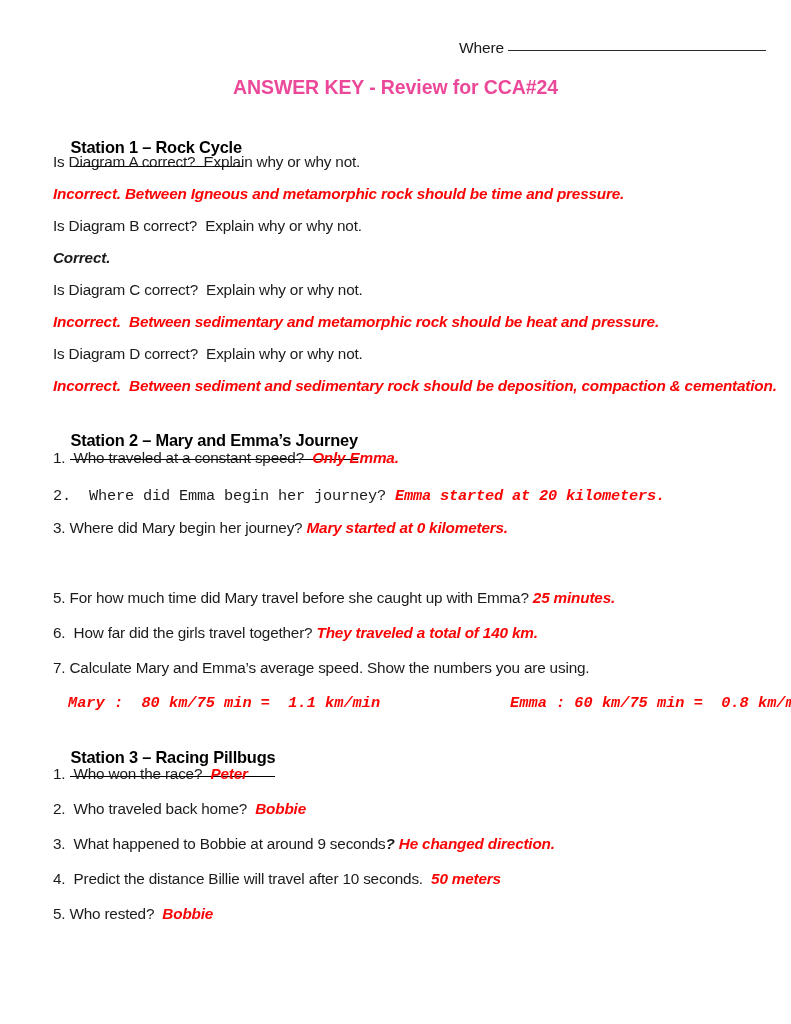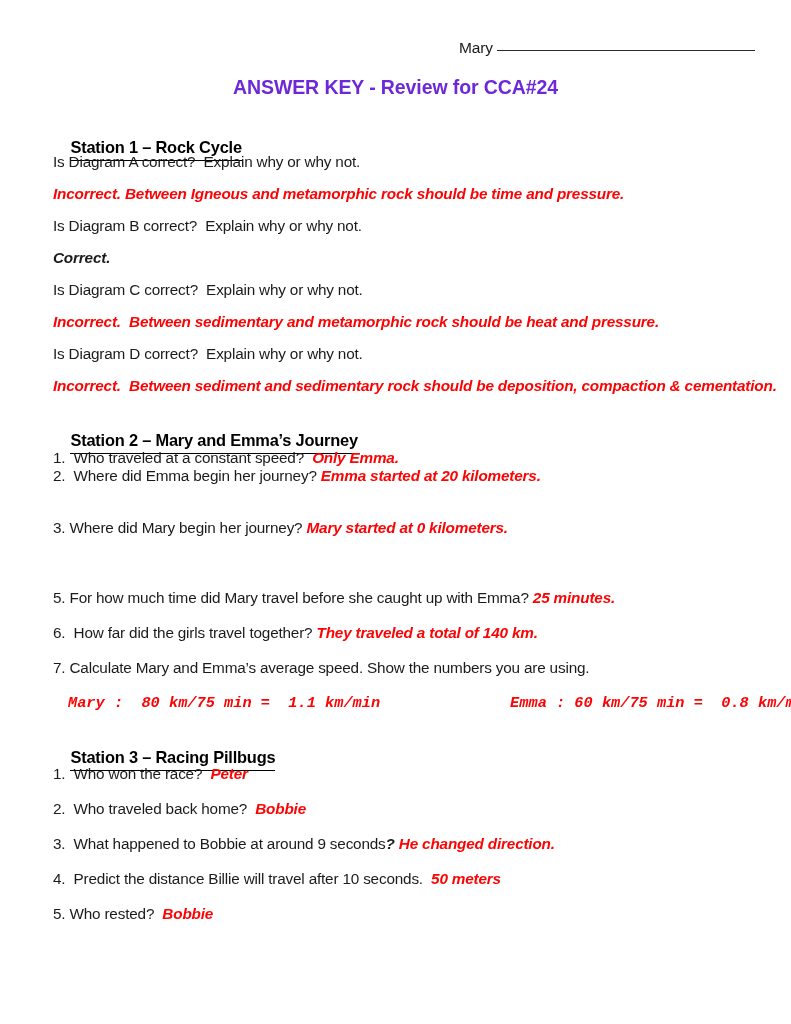--- a/index.html
+++ b/index.html
@@ -42,21 +42,21 @@
 
   
   .doc-title {
     position: absolute;
     left: 0;
     top: 76px;
     width: 791px;
     text-align: center;
     font-size: 19.5px;
     font-weight: bold;
-    color: #6d28d9;
+    color: #ec4899;
     letter-spacing: -0.1px;
   }
 
   
   .line {
     position: absolute;
     left: 53px;
     font-size: 15.3px;
     letter-spacing: -0.18px;
     white-space: pre;
@@ -70,21 +70,21 @@
     position: absolute;
     left: 53px;
     font-size: 16.4px;
     font-weight: bold;
     letter-spacing: -0.2px;
     white-space: pre;
     color: #000000;
   }
   .sec-head .u {
     border-bottom: 1.8px solid #000;
-    padding-bottom: 4px;
+    padding-bottom: 10px;
     margin-top: 31px;
   }
 
   
   .ans {
     color: #fa0505;
     font-weight: bold;
     font-style: italic;
   }
   
@@ -117,21 +117,21 @@
     display: inline-block;
     margin-left: 130px;
   }
 </style>
 </head>
 <body>
 
 <div class="page">
 
   <div class="name-line">
-    <span>Mary</span><span class="name-rule"></span>
+    <span>Where</span><span class="name-rule"></span>
   </div>
 
   <div class="doc-title">ANSWER KEY - Review for CCA#24</div>
 
   <div class="sec-head" style="top:119px;">
     <span class="u">Station 1 – Rock Cycle</span>
   </div>
 
   <div class="line q" style="top:154px;">Is Diagram A correct?  Explain why or why not.</div>
   <div class="line red-line" style="top:186px;">Incorrect. Between Igneous and metamorphic rock should be time and pressure.</div>
@@ -144,21 +144,21 @@
 
   <div class="line red-line" style="top:378px;">Incorrect.  Between sediment and sedimentary rock should be deposition, compaction &amp; cementation.</div>
   <div class="line q" style="top:346px;">Is Diagram D correct?  Explain why or why not.</div>
 
   <div class="sec-head" style="top:412px;">
     <span class="u">Station 2 – Mary and Emma’s Journey</span>
   </div>
 
   <div class="line" style="top:450px;"><span>1.  Who traveled at a constant speed? </span><span class="ans"> Only Emma.</span></div>
 
-  <div class="line" style="top:468px;"><span>2.  Where did Emma begin her journey? </span><span class="ans">Emma started at 20 kilometers.</span></div>
+  <div class="line" style="top:488px;font-family:Liberation Mono, monospace;"><span>2.  Where did Emma begin her journey? </span><span class="ans">Emma started at 20 kilometers.</span></div>
 
   <div class="line" style="top:520px;"><span>3. Where did Mary begin her journey? </span><span class="ans">Mary started at 0 kilometers.</span></div>
 
 
   <div class="line" style="top:590px;"><span>5. For how much time did Mary travel before she caught up with Emma? </span><span class="ans">25 minutes.</span></div>
 
   <div class="line" style="top:625px;"><span>6.  How far did the girls travel together? </span><span class="ans">They traveled a total of 140 km.</span></div>
 
   <div class="line" style="top:660px;"><span>7. Calculate Mary and Emma’s average speed. Show the numbers you are using.</span></div>
 

